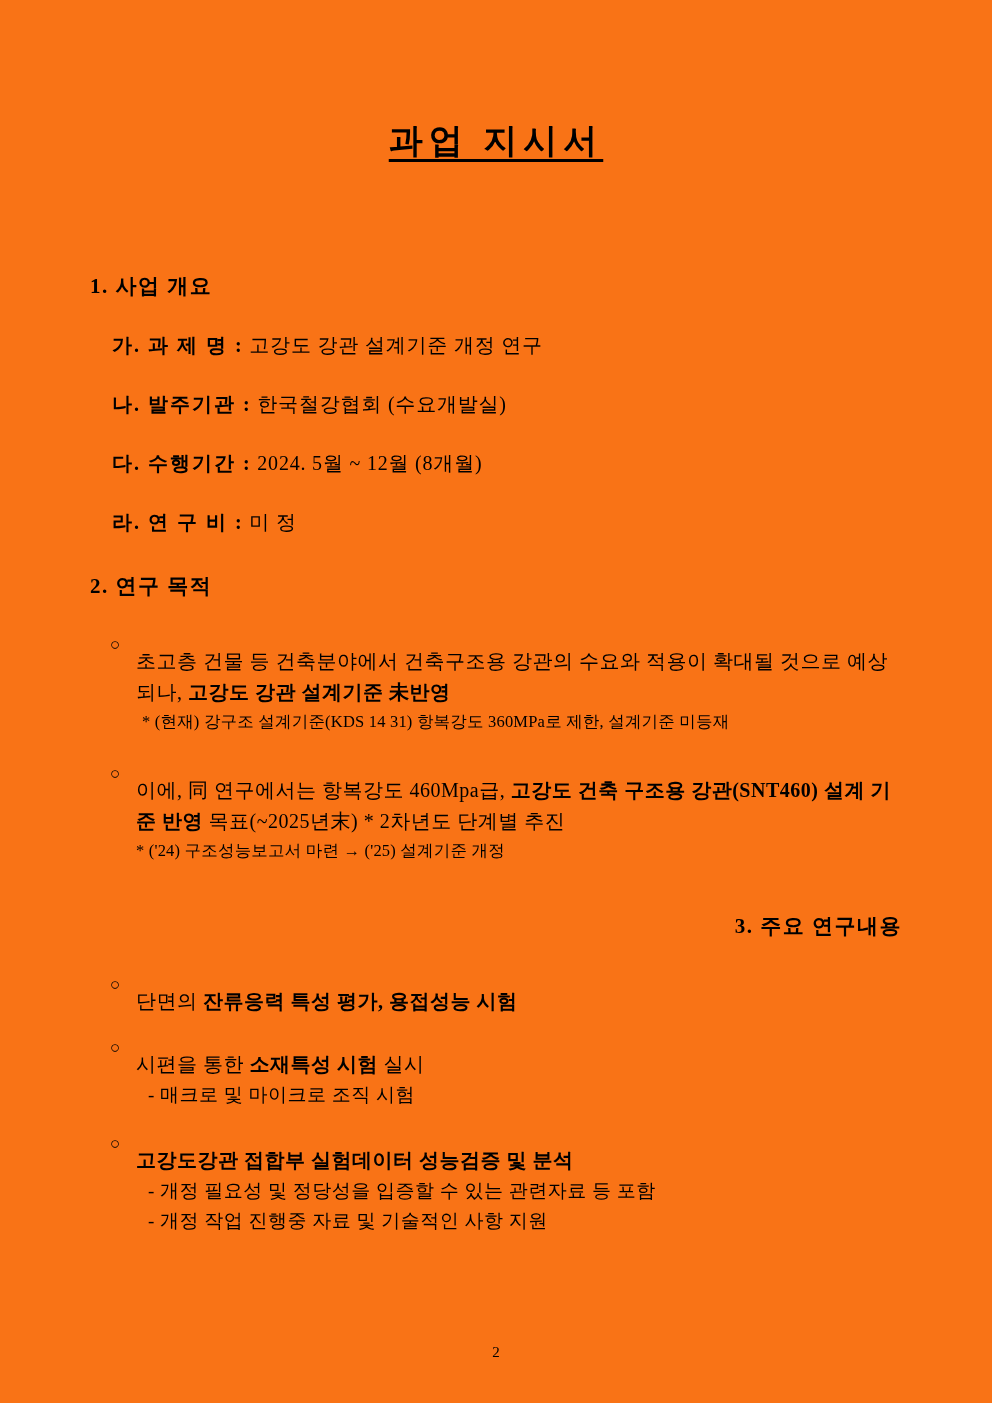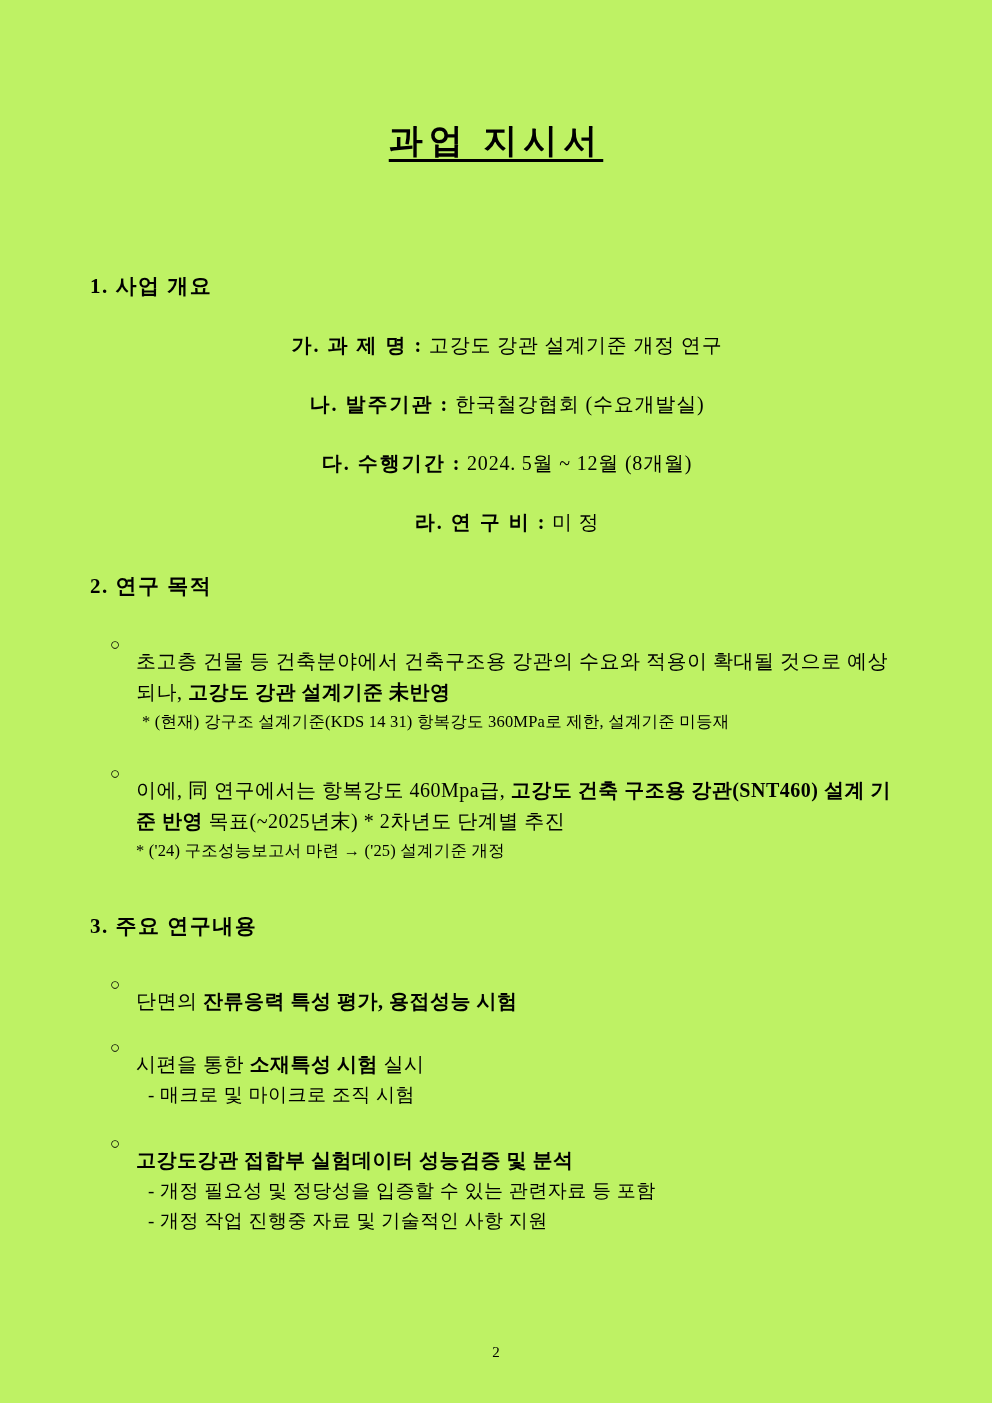--- a/index.html
+++ b/index.html
@@ -9,21 +9,21 @@
   }
   body {
     font-family: "Liberation Serif", "DejaVu Serif", serif;
     color: #000000;
   }
   .page {
     position: relative;
     width: 992px;
     height: 1403px;
     margin: 0 auto;
-    background: #bef264;
+    background: #f97316;
     box-sizing: border-box;
     padding: 0 90px;
     overflow: hidden;
   }
   .doc-title {
     text-align: center;
     font-size: 34px;
     font-weight: bold;
     letter-spacing: 6px;
     text-decoration: underline;
@@ -35,28 +35,27 @@
     margin-top: 0;
   }
   .section-heading {
     font-size: 21px;
     font-weight: bold;
     letter-spacing: 1.5px;
     margin: 0;
   }
   .sec1-heading { margin-top: 108px; }
   .sec2-heading { margin-top: 36px; }
-  .sec3-heading { margin-top: 50px; }
+  .sec3-heading { margin-top: 50px; text-align: right; }
 
   .sub-item {
     font-size: 20px;
     margin: 0;
     padding-left: 22px;
     letter-spacing: 0.6px;
-    text-align: center;
   }
   .sub-item .lbl {
     font-weight: bold;
     letter-spacing: 2px;
   }
   .sub-item .val {
     font-weight: normal;
     letter-spacing: 0.8px;
   }
   .gap-sub { margin-top: 32px; }

